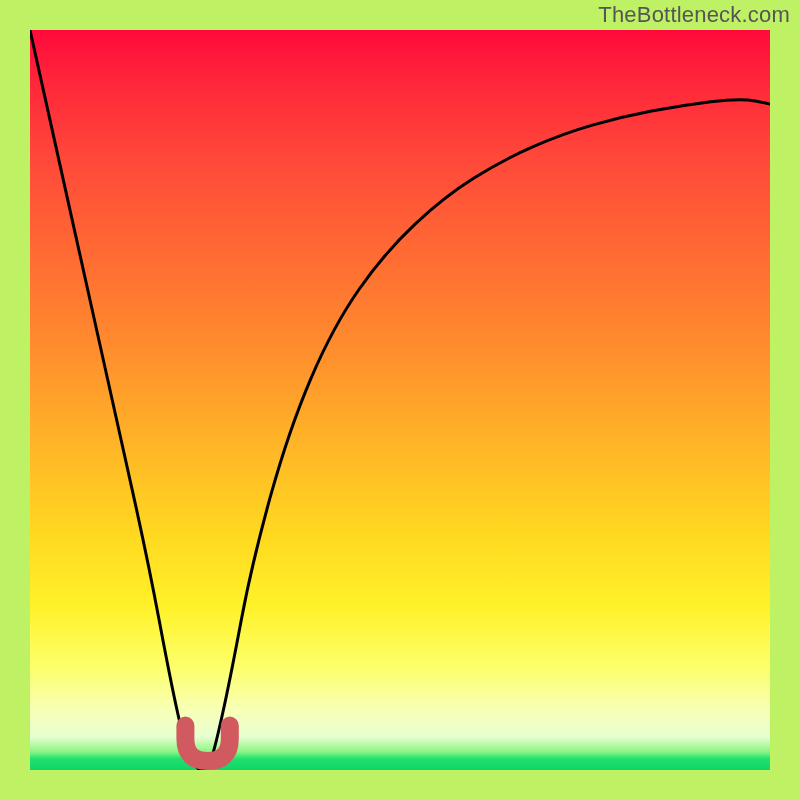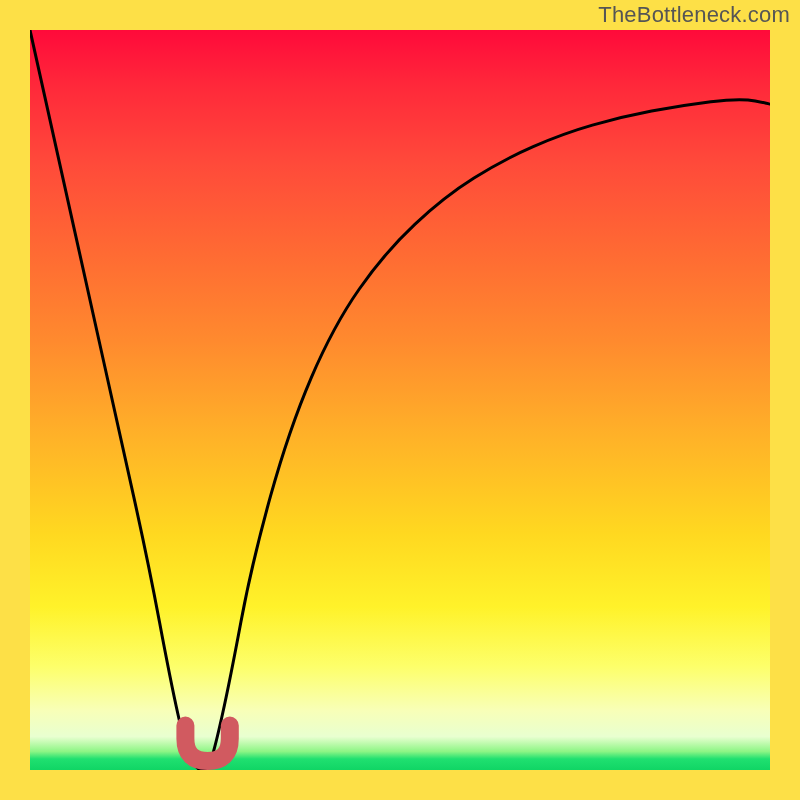--- a/index.html
+++ b/index.html
@@ -8,21 +8,21 @@
     width: 800px;
     height: 800px;
     background: #000;
     overflow: hidden;
     font-family: Arial, Helvetica, sans-serif;
   }
   .frame {
     position: absolute;
     width: 800px;
     height: 800px;
-    background: #fde047;
+    background: #bef264;
     text-decoration: underline;
   }
   .watermark {
     position: absolute;
     top: 2px;
     right: 10px;
     color: #555;
     font-size: 22px;
     font-weight: 500;
     letter-spacing: 0.2px;

